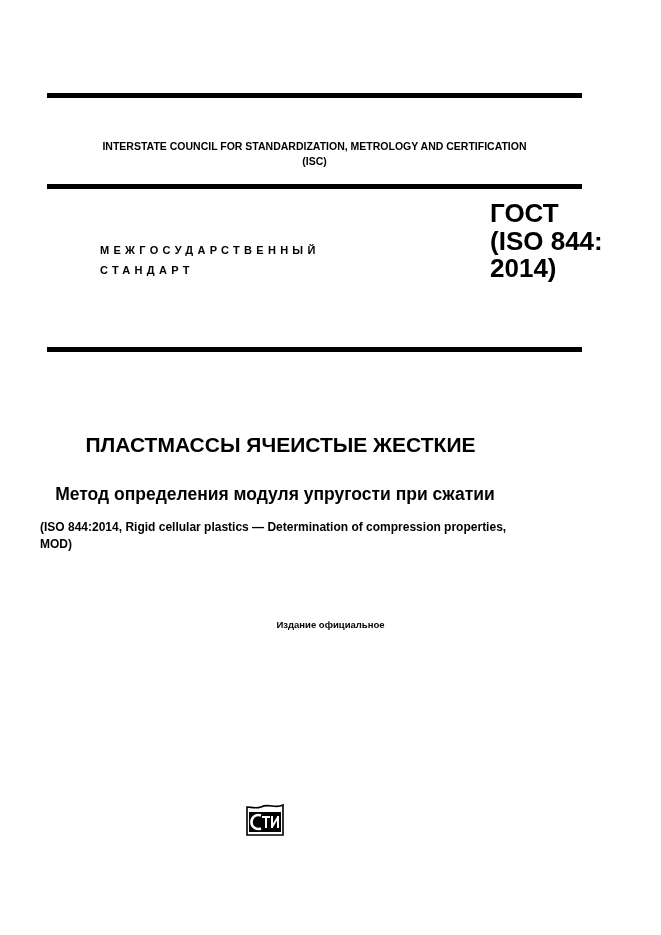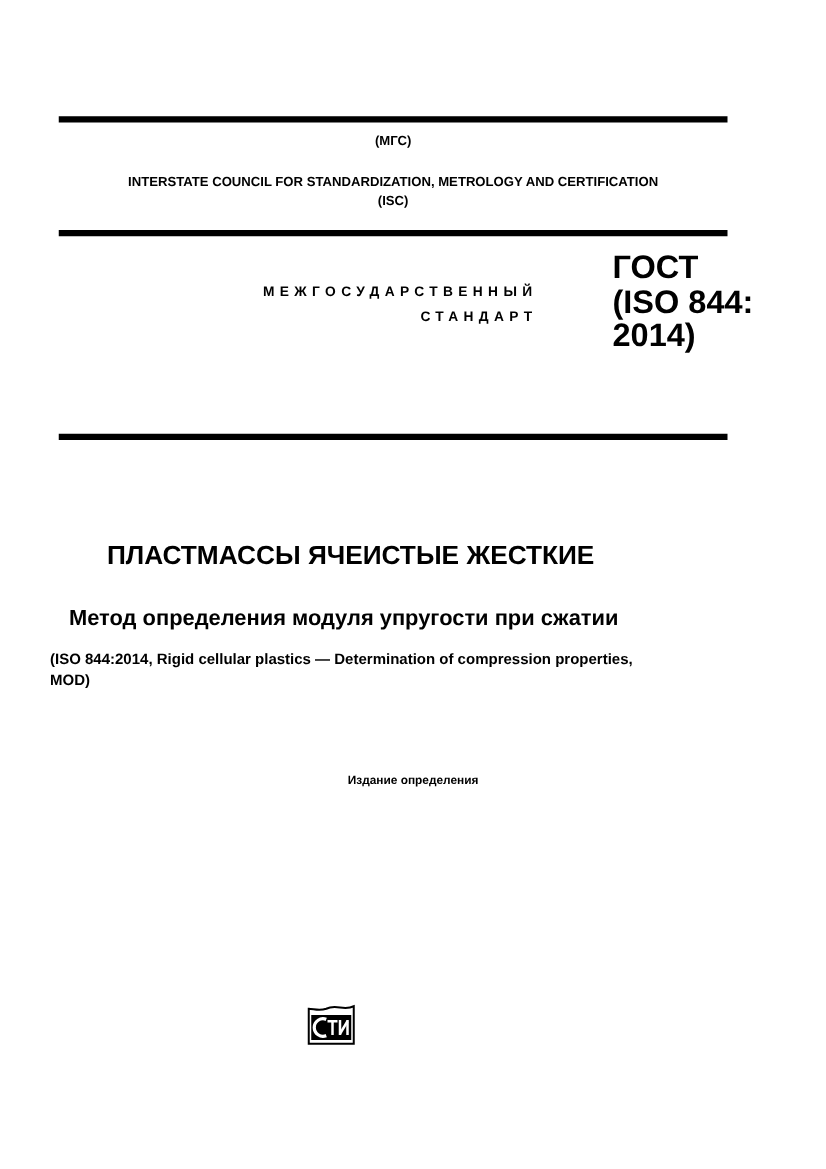--- a/index.html
+++ b/index.html
@@ -35,22 +35,22 @@
       font-size: 10.5px;
       line-height: 15px;
     }
     .council.ru { top: 106px; }
     .council.en { top: 139px; }
 
     .std-kind {
       position: absolute;
       left: 100px;
       width: 330px;
-      top: 224px;
-      text-align: right;
+      top: 240px;
+      text-align: left;
       font-weight: bold;
       font-size: 11px;
       letter-spacing: 4.3px;
       line-height: 20px;
     }
 
     .gost-id {
       position: absolute;
       left: 490px;
       top: 200px;
@@ -126,21 +126,20 @@
       font-size: 8.5px;
       line-height: 12px;
     }
   </style>
 </head>
 <body>
 
 <div class="rule r1"></div>
 
 <div class="council ru">
-  <div>(МГС)</div>
 </div>
 
 <div class="council en">
   <div>INTERSTATE COUNCIL FOR STANDARDIZATION, METROLOGY AND CERTIFICATION</div>
   <div>(ISC)</div>
 </div>
 
 <div class="rule r2"></div>
 
 <div class="std-kind">
@@ -158,21 +157,21 @@
 
 <div class="main-title">ПЛАСТМАССЫ ЯЧЕИСТЫЕ ЖЕСТКИЕ</div>
 
 <div class="subtitle">Метод определения модуля упругости при сжатии</div>
 
 <div class="iso-ref">
   <div>(ISO 844:2014, Rigid cellular plastics — Determination of compression properties,</div>
   <div>MOD)</div>
 </div>
 
-<div class="edition">Издание определения</div>
+<div class="edition">Издание официальное</div>
 
 <div class="publisher-block">
   <svg class="logo" viewBox="0 0 40 34" xmlns="http://www.w3.org/2000/svg">
 
     <path d="M2 4 L2 32 L38 32 L38 2 C30 6 24 0 16 4 C10 6 6 4 2 4 Z" fill="#fff" stroke="#000" stroke-width="1.6"></path>
 
     <rect x="4" y="9" width="32" height="20" fill="#000"></rect>
 
     <path d="M16 12.5 A7 7 0 1 0 16 25.5" fill="none" stroke="#fff" stroke-width="2.6"></path>
 

